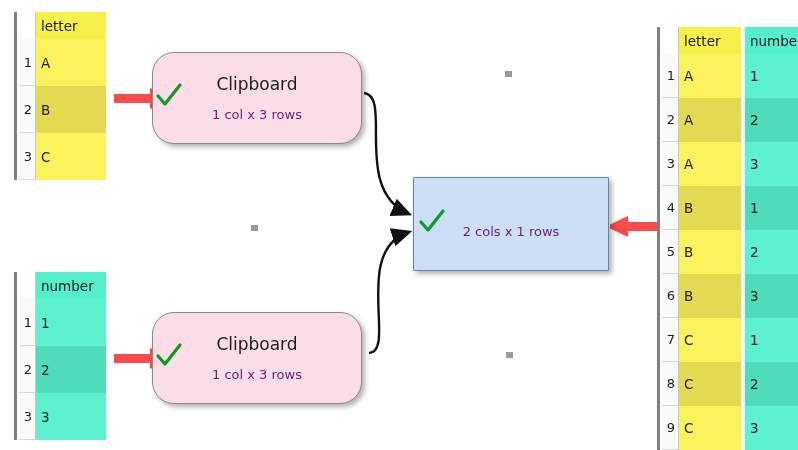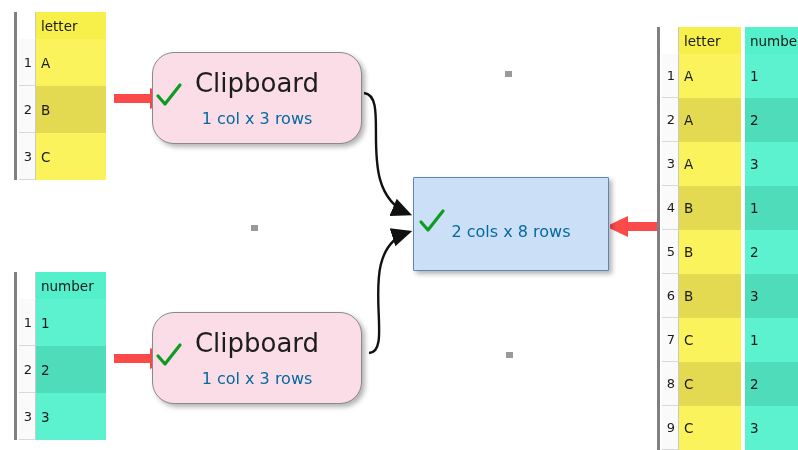--- a/index.html
+++ b/index.html
@@ -45,22 +45,22 @@
   .c-cyan        {background:#5DF2CF;}
   .c-cyan-alt    {background:#4FDCBA;}
   .c-cyan-hdr    {background:#54EFCB;}
 
   
   .node{
     position:absolute;box-sizing:border-box;
     display:flex;flex-direction:column;align-items:center;justify-content:center;
     box-shadow:3px 3px 5px rgba(0,0,0,0.30);
   }
-  .node .title{font-size:26px;color:#1d1d1d;line-height:1;}
-  .node .sub{font-size:16px;color:#0369a1;margin-top:15px;line-height:1;}
+  .node .title{font-size:17px;color:#1d1d1d;line-height:1;}
+  .node .sub{font-size:13px;color:#701a75;margin-top:15px;line-height:1;}
   .node-clipboard{
     background:#FBDDE8;border:1.5px solid #8a8a8a;border-radius:22px;
   }
   .node-cross{
     background:#CBE0F7;border:1.5px solid #5a86b8;border-radius:1px;
   }
 
   
   .check{position:absolute;pointer-events:none;}
   .red-arrow{position:absolute;pointer-events:none;}
@@ -209,19 +209,19 @@
 
   <div class="node node-clipboard" style="left:152px;top:312px;width:210px;height:92px;">
     <div class="title">Clipboard</div>
     <div class="sub">1 col x 3 rows</div>
   </div>
   <svg class="check" style="left:155px;top:342px;width:30px;height:28px;">
     <path d="M3,14 L10,22 L25,3" stroke="#0E9B24" stroke-width="3.2" fill="none" stroke-linecap="round" stroke-linejoin="round"></path>
   </svg>
 
   <div class="node node-cross" style="left:413px;top:177px;width:196px;height:94px;">
-    <div class="sub">2 cols x 8 rows</div>
+    <div class="sub">2 cols x 1 rows</div>
   </div>
   <svg class="check" style="left:418px;top:208px;width:30px;height:28px;">
     <path d="M3,14 L10,22 L25,3" stroke="#0E9B24" stroke-width="3.2" fill="none" stroke-linecap="round" stroke-linejoin="round"></path>
   </svg>
 
 </div>
 
 </body></html>

